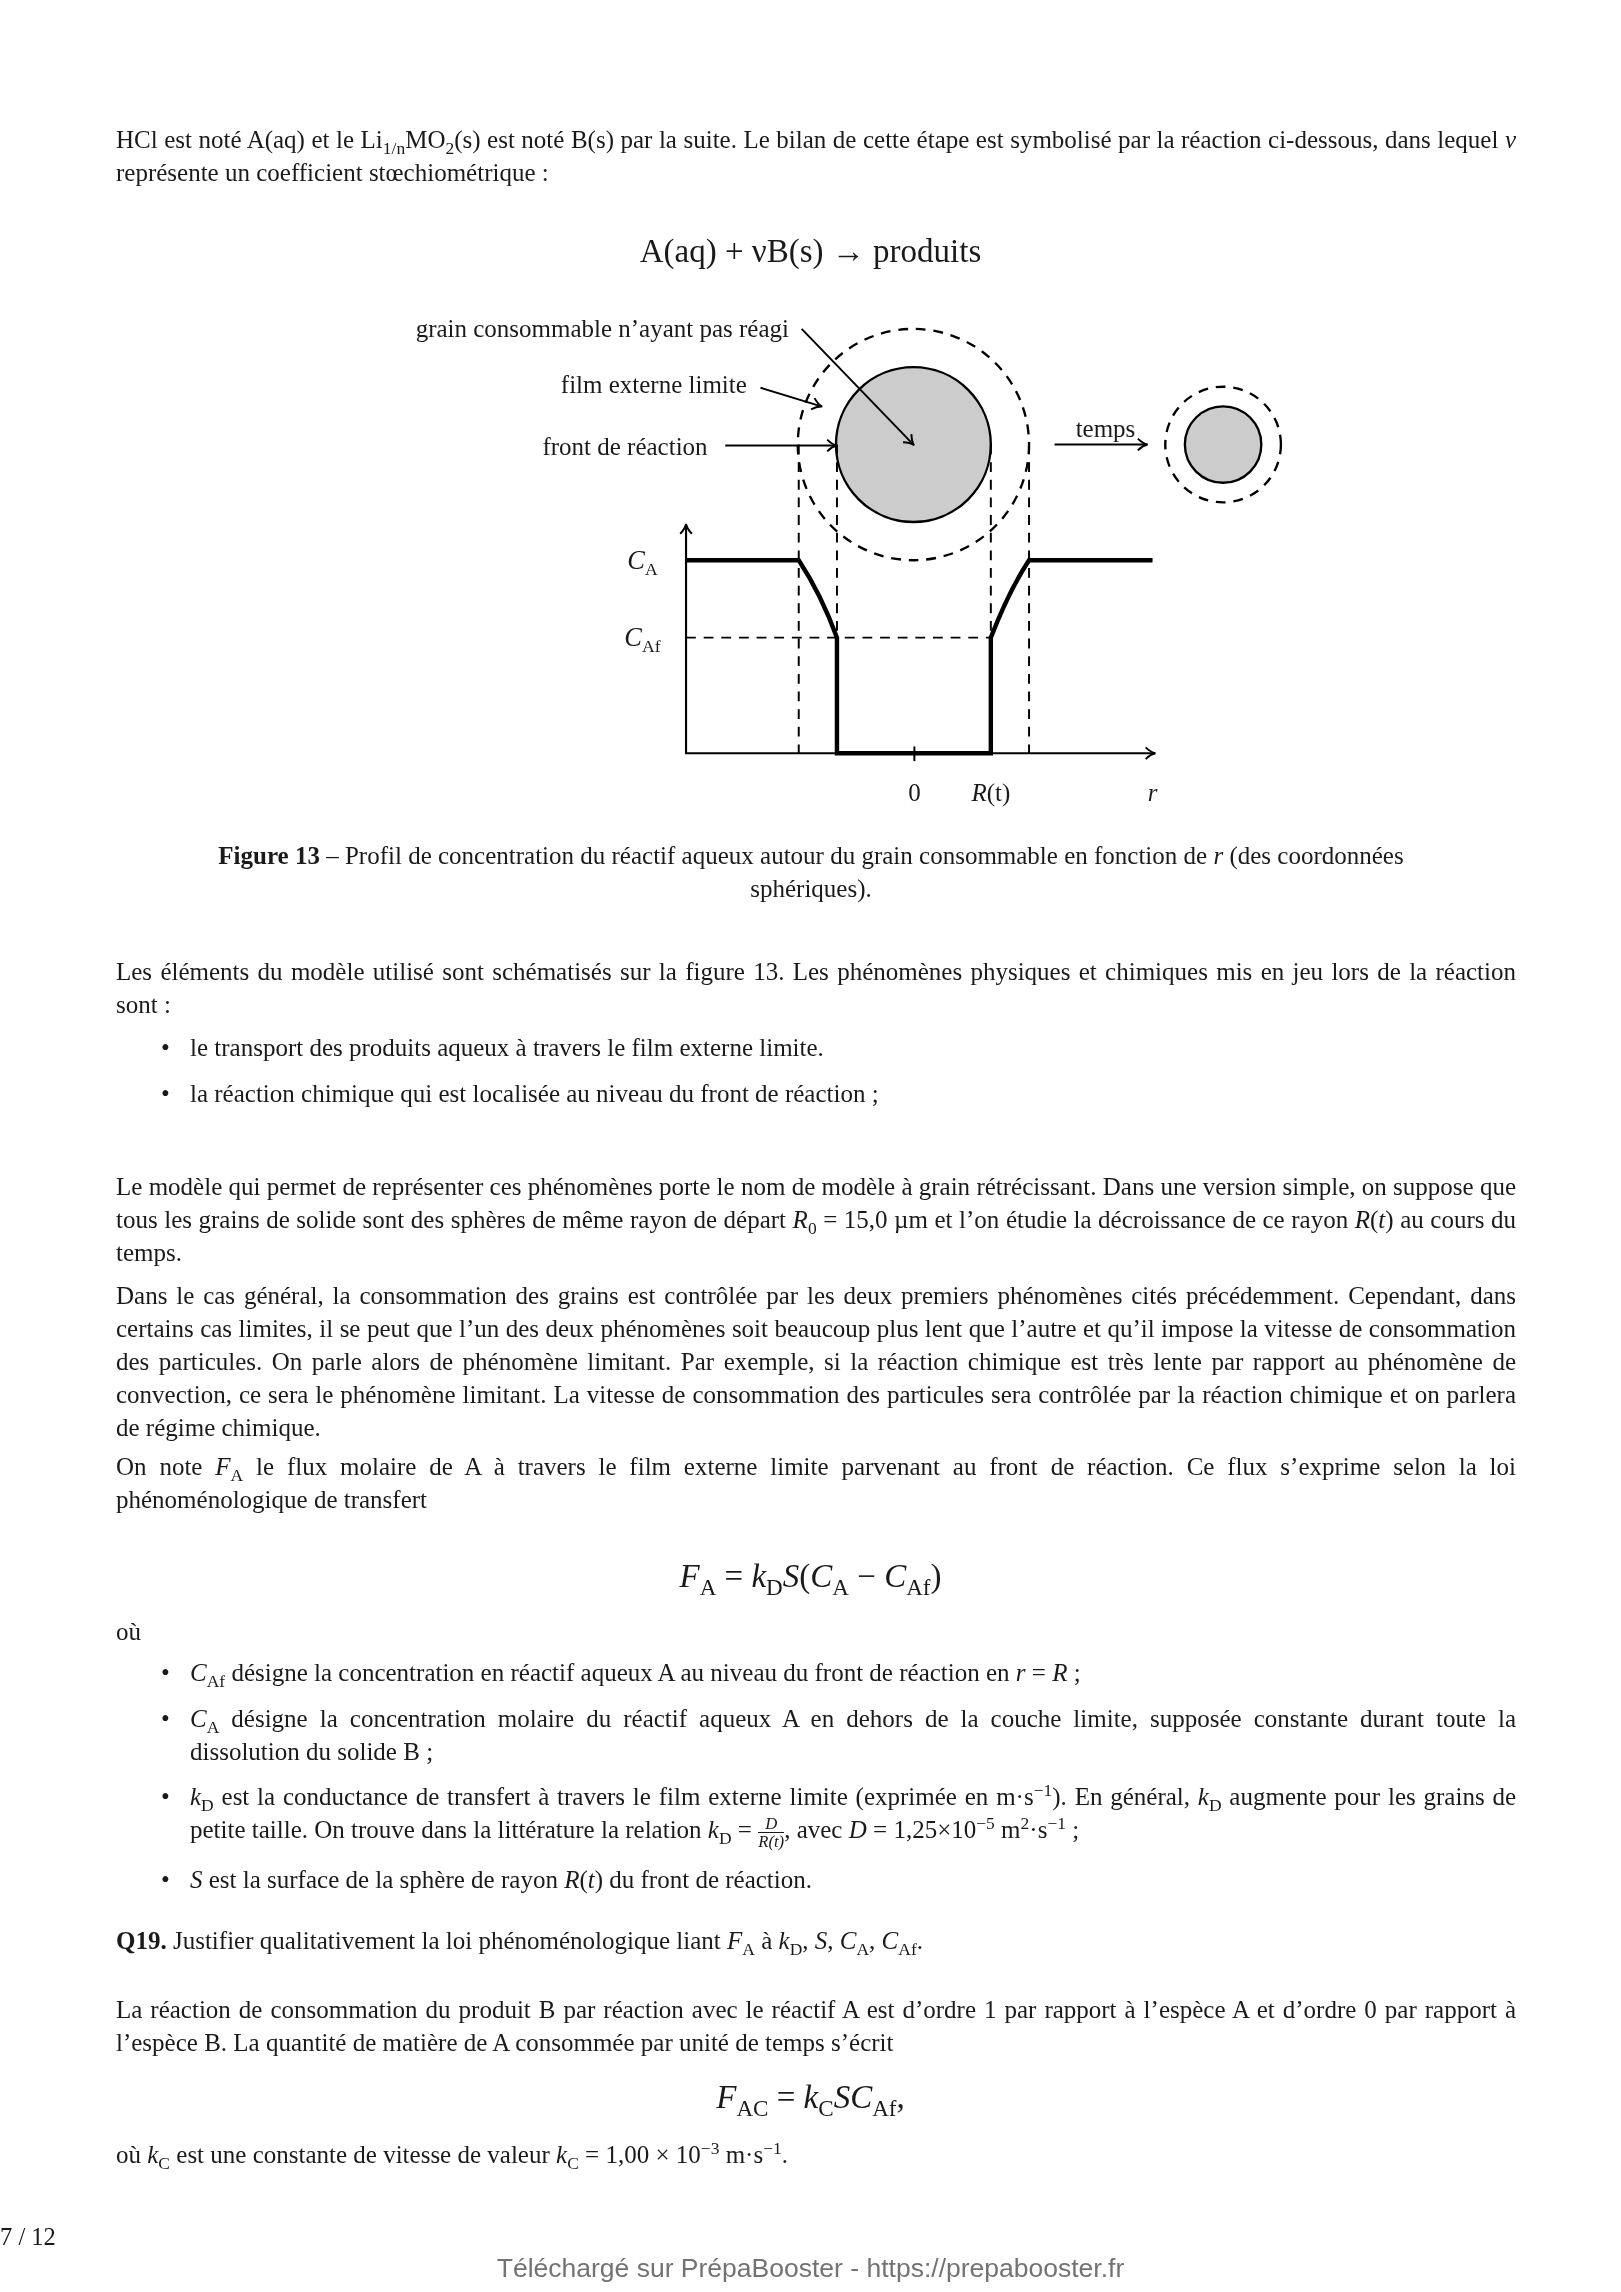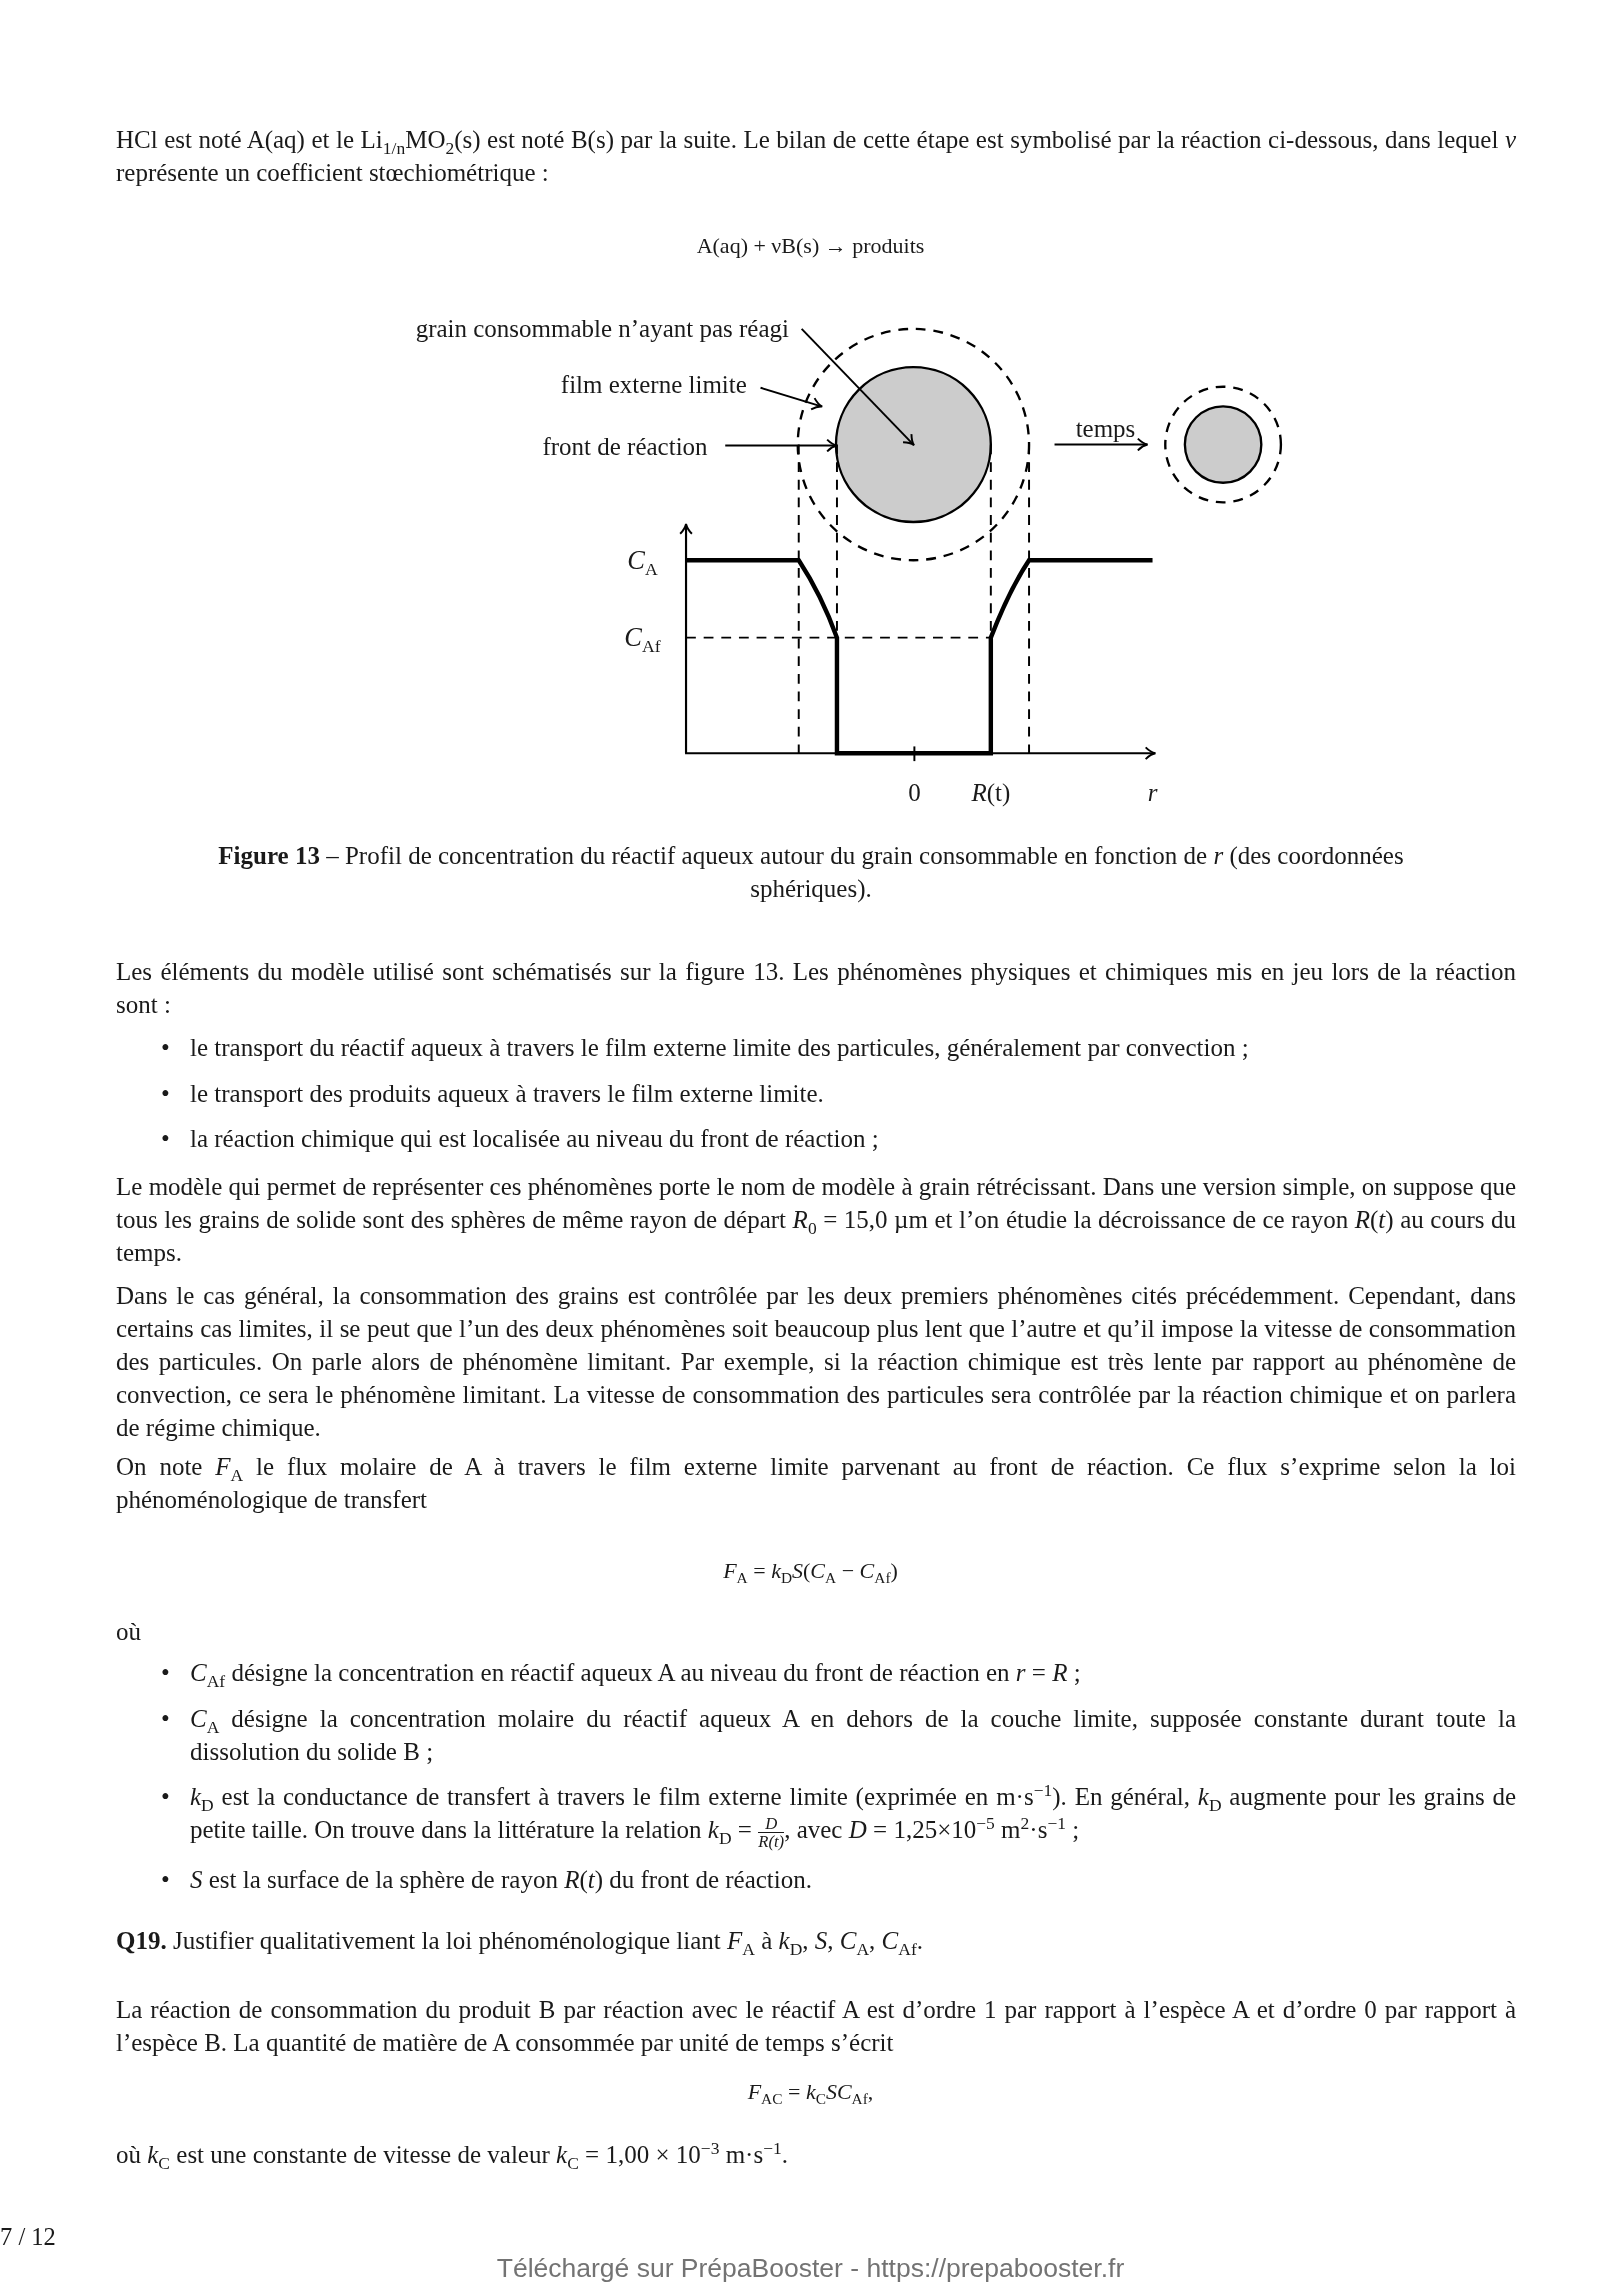--- a/index.html
+++ b/index.html
@@ -3,21 +3,21 @@
 <meta charset="utf-8">
 <style>
   html, body { margin: 0; padding: 0; background: #ffffff; }
   body { width: 1621px; height: 2293px; position: relative; overflow: hidden;
          font-family: "DejaVu Serif", "Liberation Serif", serif; color: #1a1a1a; }
   .page { position: absolute; left: 0; top: 0; width: 1621px; height: 2293px; margin-top: 21px; }
   .txt { position: absolute; left: 116px; width: 1400px; font-family: "Liberation Serif", "DejaVu Serif", serif;
          font-size: 25px; line-height: 33px; text-align: justify; text-align-last: left; }
   .center { text-align: center; text-align-last: center; }
   .eq { position: absolute; left: 0; width: 1621px; text-align: center;
-        font-family: "Liberation Serif", "DejaVu Serif", serif; font-size: 22px; }
+        font-family: "Liberation Serif", "DejaVu Serif", serif; font-size: 33px; }
   i { font-style: italic; }
   sub, sup { font-size: 70%; line-height: 0; }
   ul.bul { position: absolute; left: 116px; width: 1400px; margin: 0; padding: 0; list-style: none;
            font-family: "Liberation Serif", "DejaVu Serif", serif; font-size: 25px; line-height: 33px; }
   ul.bul li { position: relative; padding-left: 74px; margin-bottom: 12.7px; text-align: justify; }
   ul.bul li::before { content: "•"; position: absolute; left: 45px; top: 0; }
   .frac { display: inline-block; vertical-align: middle; text-align: center; font-size: 16.7px; line-height: 17.6px; }
   .frac span { display: block; }
   .frac .num { border-bottom: 1px solid #1a1a1a; padding: 0 2px; font-style: italic; }
   .frac .den { font-style: italic; }
@@ -80,21 +80,20 @@
     <text x="933" y="796" font-size="25.5" text-anchor="middle">0</text>
     <text x="1011" y="796" font-size="25.5" text-anchor="middle"><tspan font-style="italic">R</tspan><tspan>(t)</tspan></text>
     <text x="1176" y="796" font-size="25.5" font-style="italic" text-anchor="middle">r</text>
   </svg>
 
   <div class="txt center" style="top:818px; left:167px; width:1288px;"><b>Figure 13</b><span> – Profil de concentration du réactif aqueux autour du grain consommable en fonction de </span><i>r</i><span> (des coordonnées sphériques).</span></div>
 
   <div class="txt" style="top:934px;">Les éléments du modèle utilisé sont schématisés sur la figure 13. Les phénomènes physiques et chimiques mis en jeu lors de la réaction sont :</div>
 
   <ul class="bul" style="top:1010px;">
-    <li>le transport du réactif aqueux à travers le film externe limite des particules, généralement par convection ;</li>
     <li>le transport des produits aqueux à travers le film externe limite.</li>
     <li>la réaction chimique qui est localisée au niveau du front de réaction ;</li>
   </ul>
 
   <div class="txt" style="top:1149px;"><span>Le modèle qui permet de représenter ces phénomènes porte le nom de modèle à grain rétrécissant. Dans une version simple, on suppose que tous les grains de solide sont des sphères de même rayon de départ </span><i>R</i><sub>0</sub><span> = 15,0 µm et l’on étudie la décroissance de ce rayon </span><i>R</i>(<i>t</i>)<span> au cours du temps.</span></div>
 
   <div class="txt" style="top:1258px;">Dans le cas général, la consommation des grains est contrôlée par les deux premiers phénomènes cités précédemment. Cependant, dans certains cas limites, il se peut que l’un des deux phénomènes soit beaucoup plus lent que l’autre et qu’il impose la vitesse de consommation des particules. On parle alors de phénomène limitant. Par exemple, si la réaction chimique est très lente par rapport au phénomène de convection, ce sera le phénomène limitant. La vitesse de consommation des particules sera contrôlée par la réaction chimique et on parlera de régime chimique.</div>
 
   <div class="txt" style="top:1429px;"><span>On note </span><i>F</i><sub>A</sub><span> le flux molaire de A à travers le film externe limite parvenant au front de réaction. Ce flux s’exprime selon la loi phénoménologique de transfert</span></div>
 

